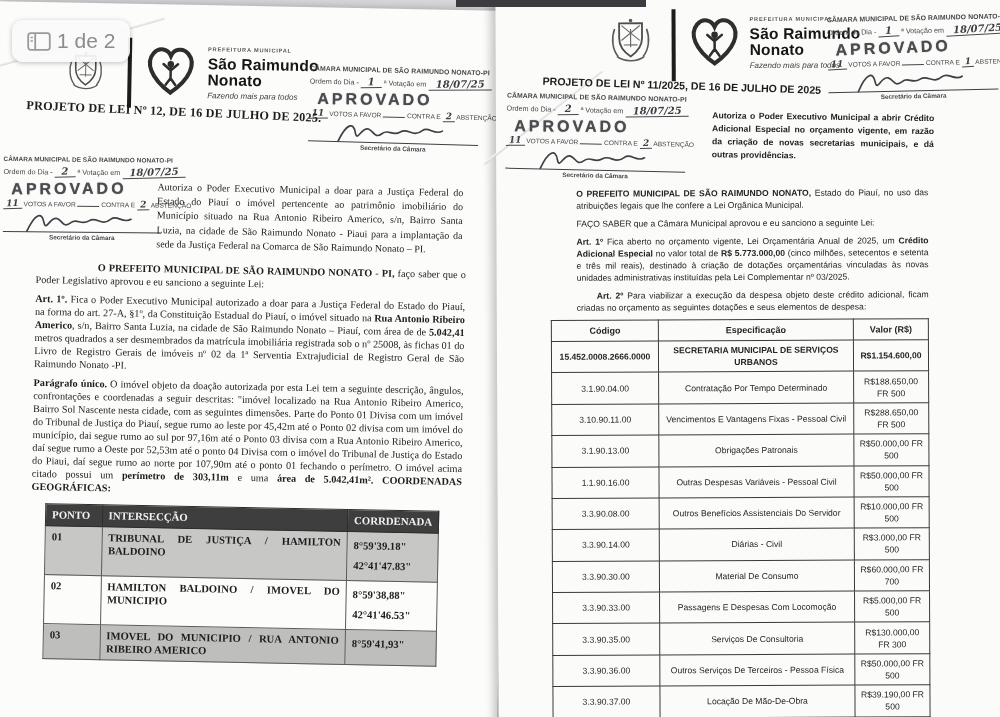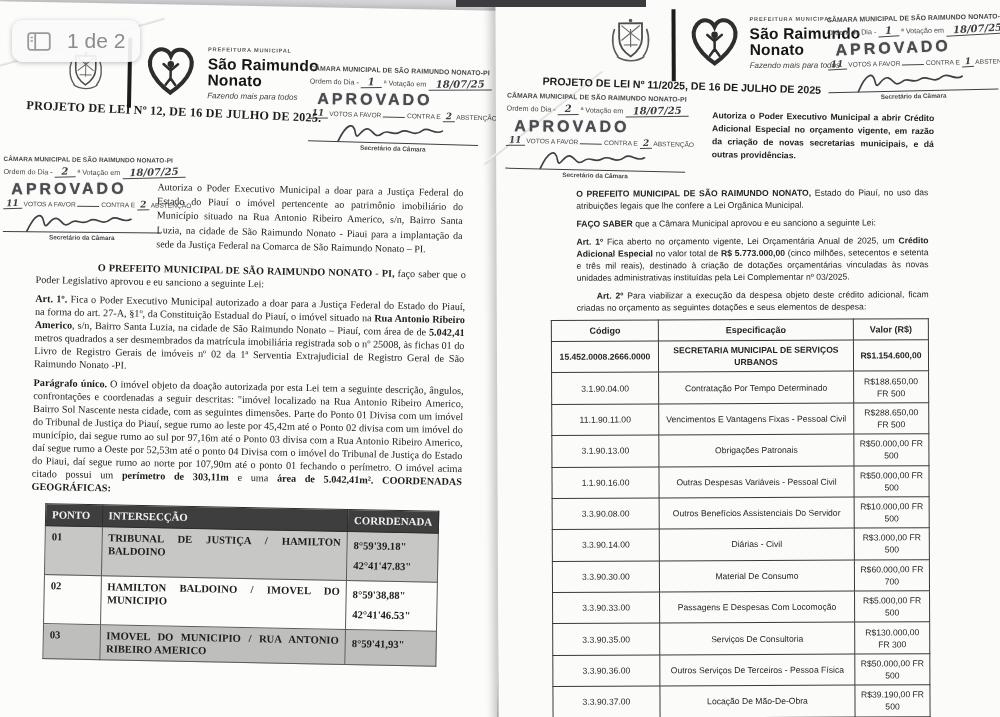--- a/index.html
+++ b/index.html
@@ -6,21 +6,21 @@
   .screen{position:relative;width:1000px;height:717px;background:#d8d8db;overflow:hidden;
           font-family:"Liberation Serif",serif;color:#1c1c1c;}
   .page{position:absolute;background:#fcfcfa;box-shadow:0 0 10px rgba(0,0,0,.28);}
   #page-left{left:-8px;top:6px;width:512px;height:722px;transform:rotate(1.1deg);}
   #page-right{left:497px;top:-5px;width:518px;height:728px;transform:rotate(-0.25deg);
               box-shadow:-5px 0 8px rgba(0,0,0,.22);background:#fbfbf9;}
   .topstrip{position:absolute;left:456px;top:0;width:190px;height:7px;background:#3c3c40;z-index:5;}
   .crease{position:absolute;background:linear-gradient(#fff,#cfcfcf);opacity:.8;}
 
   
-  .badge{position:absolute;left:12px;top:20px;height:42px;z-index:9;display:flex;align-items:center;gap:16px;
+  .badge{position:absolute;left:12px;top:20px;height:42px;z-index:9;display:flex;align-items:center;gap:6px;
          background:rgba(250,250,250,.92);border-radius:11px;padding:0 15px;
          box-shadow:0 1px 5px rgba(0,0,0,.25);font-family:"Liberation Sans",sans-serif;}
   .badge .txt{font-size:21px;color:#8b8b8d;}
 
   
   .coat{position:absolute;}
   .divbar{position:absolute;width:4px;background:#1d1d1d;}
   .heart{position:absolute;}
   .brand{position:absolute;font-family:"Liberation Sans",sans-serif;line-height:1;}
   .brand .small{font-size:5.6px;font-weight:bold;letter-spacing:.8px;color:#555;margin-bottom:3px;}
@@ -268,21 +268,21 @@
           <use href="#sig-path"></use>
         </svg>
       <div class="sigline"></div>
       <div class="role">Secretário da Câmara</div>
     </div>
 
     <div class="ementa-r">Autoriza o Poder Executivo Municipal a abrir Crédito Adicional Especial no orçamento vigente, em razão da criação de novas secretarias municipais, e dá outras providências.</div>
 
     <div class="body-r">
       <p><span style="font-weight: bold;">O PREFEITO MUNICIPAL DE SÃO RAIMUNDO NONATO,</span><span> Estado do Piauí, no uso das atribuições legais que lhe confere a Lei Orgânica Municipal.</span></p>
-      <p><span style="font-weight: bold;">FAÇO SABER</span><span> que a Câmara Municipal aprovou e eu sanciono a seguinte Lei:</span></p>
+      <p><span style="font-weight: normal;">FAÇO SABER</span><span> que a Câmara Municipal aprovou e eu sanciono a seguinte Lei:</span></p>
       <p><span style="font-weight: bold;">Art. 1º</span><span> Fica aberto no orçamento vigente, Lei Orçamentária Anual de 2025, um </span><span style="font-weight: bold;">Crédito Adicional Especial</span><span> no valor total de </span><span style="font-weight: bold;">R$ 5.773.000,00</span><span> (cinco milhões, setecentos e setenta e três mil reais), destinado à criação de dotações orçamentárias vinculadas às novas unidades administrativas instituídas pela Lei Complementar nº 03/2025.</span></p>
       <p><span style="font-weight: bold; margin-left: 20px;">Art. 2º</span><span> Para viabilizar a execução da despesa objeto deste crédito adicional, ficam criadas no orçamento as seguintes dotações e seus elementos de despesa:</span></p>
       <table class="rtable">
         <thead>
             <tr>
           <th>Código</th>
           <th>Especificação</th>
           <th>Valor (R$)</th>
         </tr>
           </thead>
@@ -291,21 +291,21 @@
               <td>15.452.0008.2666.0000</td>
               <td>SECRETARIA MUNICIPAL DE SERVIÇOS URBANOS</td>
               <td>R$1.154.600,00</td>
             </tr>
             <tr>
               <td>3.1.90.04.00</td>
               <td>Contratação Por Tempo Determinado</td>
               <td>R$188.650,00 FR 500</td>
             </tr>
             <tr>
-              <td>11.1.90.11.00</td>
+              <td>3.10.90.11.00</td>
               <td>Vencimentos E Vantagens Fixas - Pessoal Civil</td>
               <td>R$288.650,00 FR 500</td>
             </tr>
             <tr>
               <td>3.1.90.13.00</td>
               <td>Obrigações Patronais</td>
               <td>R$50.000,00 FR 500</td>
             </tr>
             <tr>
               <td>1.1.90.16.00</td>

